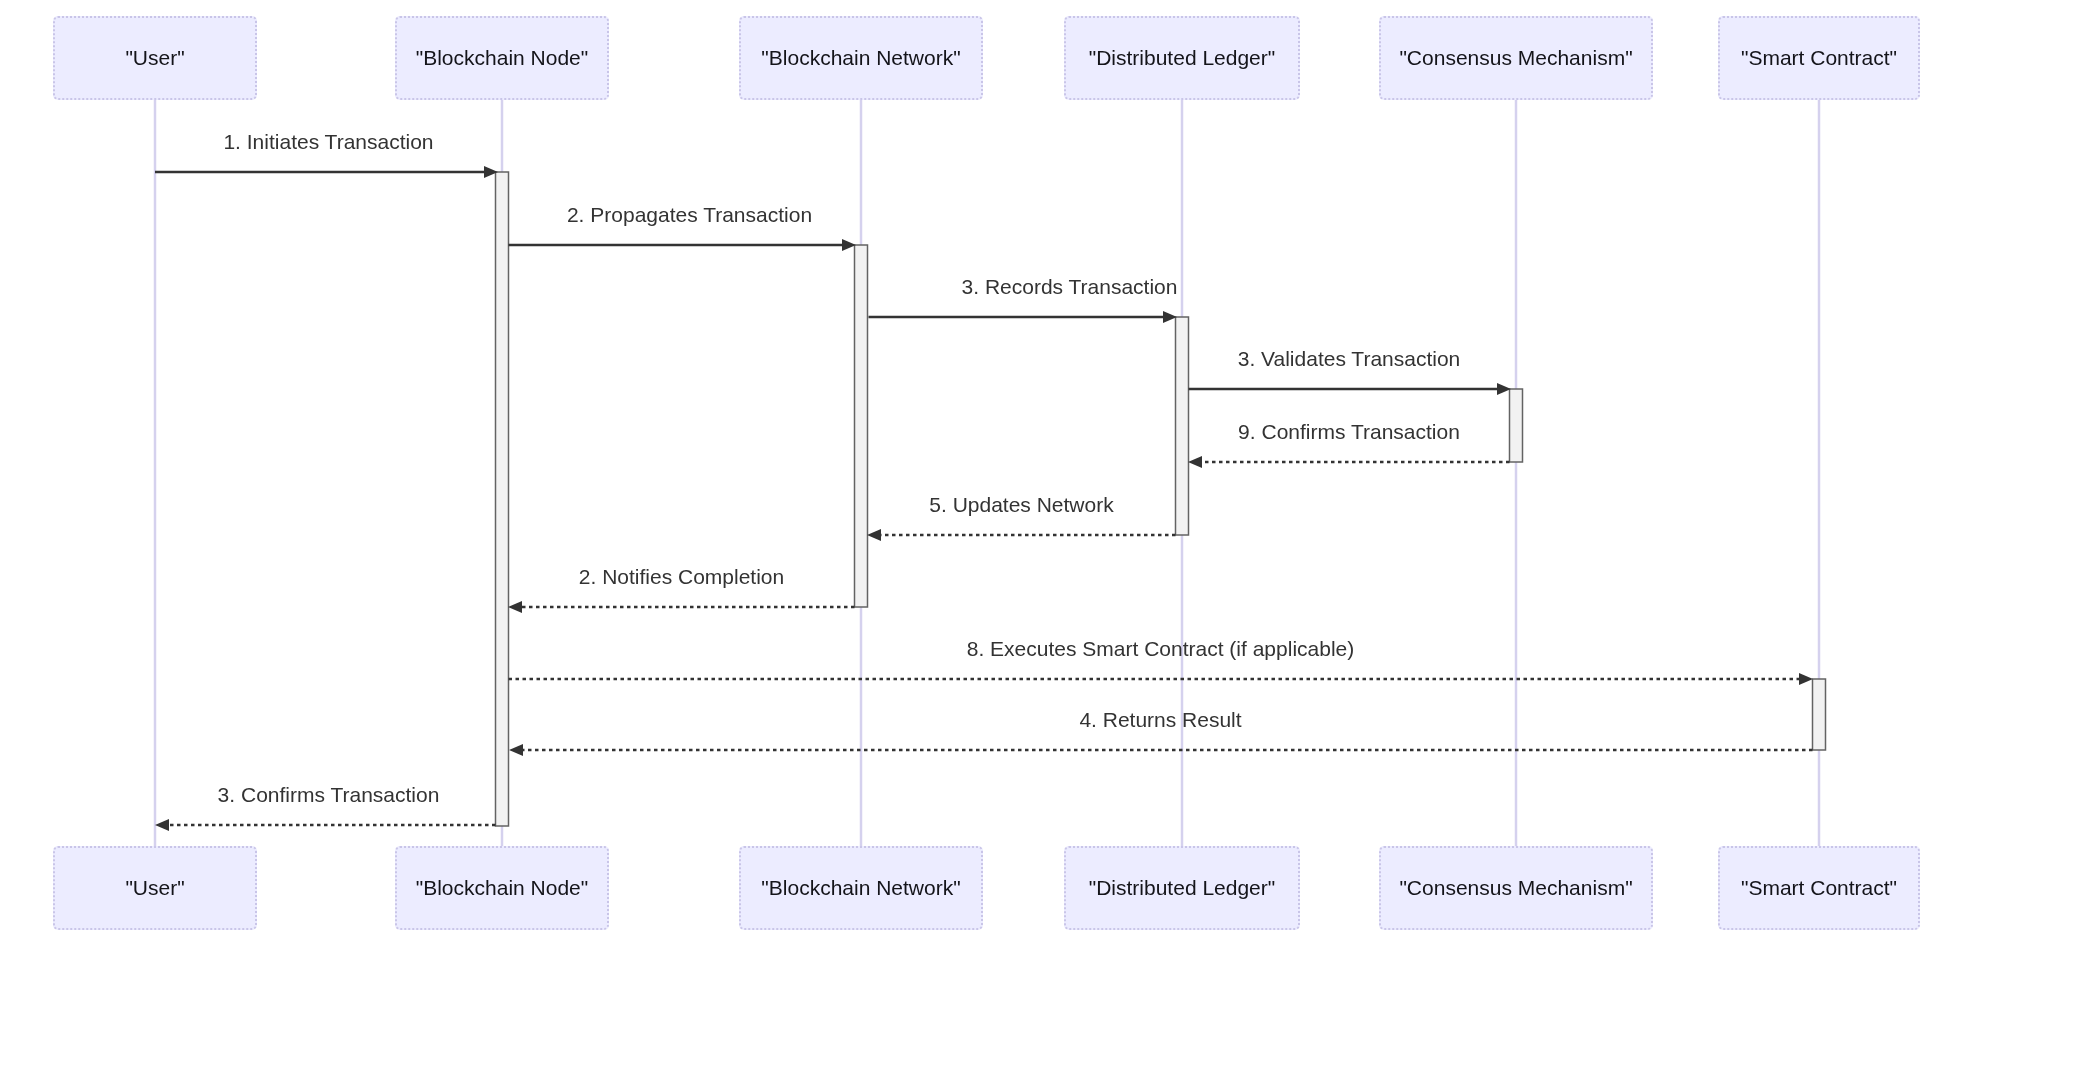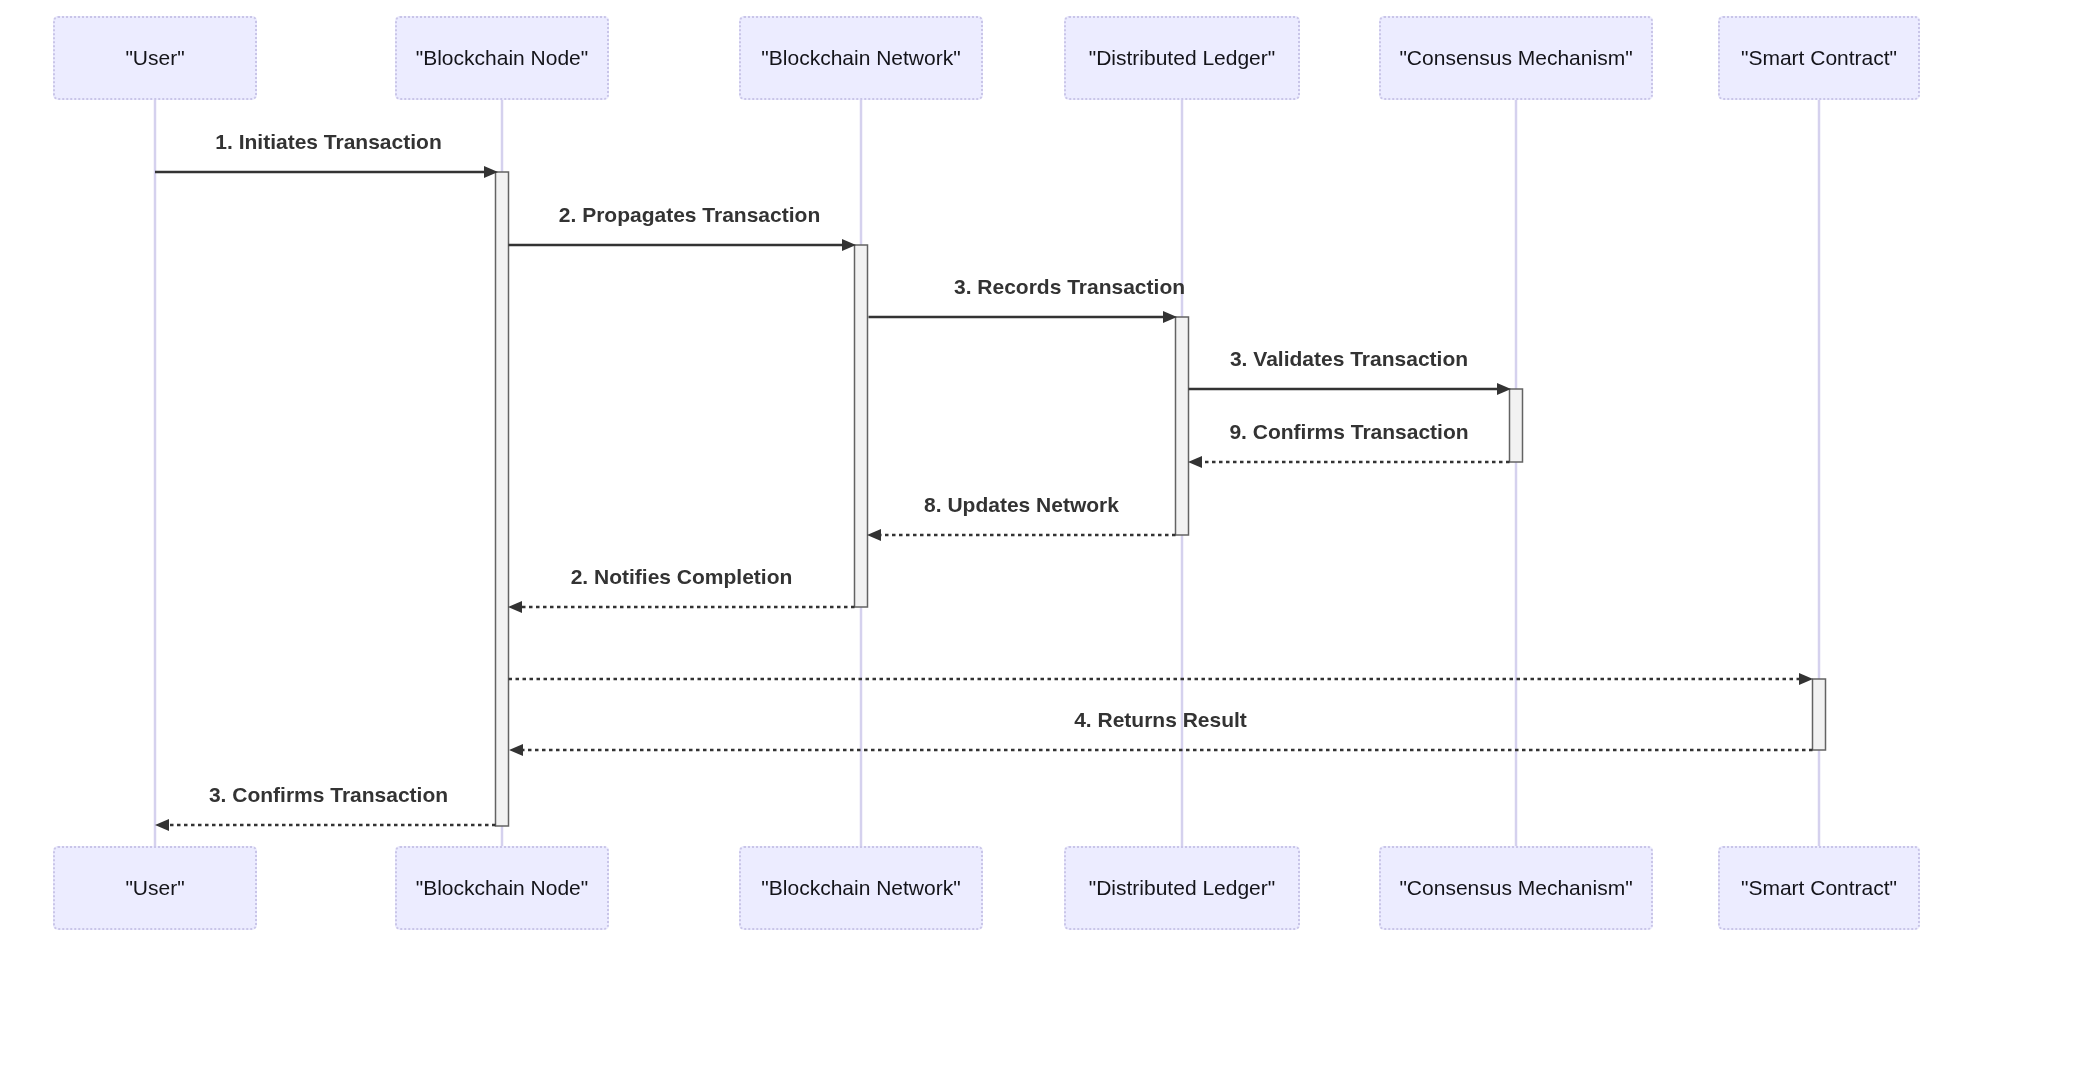--- a/index.html
+++ b/index.html
@@ -25,21 +25,20 @@
     font-size: 21px;
     color: #14141a;
     white-space: nowrap;
   }
   .msg-label {
     position: absolute;
     transform: translate(-50%, -50%);
     font-size: 21px;
     color: #333333;
     white-space: nowrap;
-    font-weight: bold;
   }
   .lifeline  { stroke: #d5d1ee; stroke-width: 2.5; }
   .activation { fill: #f2f2f2; stroke: #636363; stroke-width: 1.5; }
   .msg-line  { stroke: #333333; stroke-width: 2.4; fill: none; }
   .msg-line.dashed { stroke-dasharray: 3.5 3.5; }
   .arrow-head { fill: #333333; stroke: none; }
 </style>
 </head>
 <body>
 
@@ -138,18 +137,19 @@
   </div>
   <div class="actor-box" style="left:1718px; top:846px; width:202px;">
     <span>"Smart Contract"</span>
   </div>
 
   <div class="msg-label" style="left:328.5px;  top:142px;">1. Initiates Transaction</div>
   <div class="msg-label" style="left:681.5px;  top:215px;margin-left:8px;">2. Propagates Transaction</div>
   <div class="msg-label" style="left:1021.5px; top:287px;margin-left:48px;">3. Records Transaction</div>
   <div class="msg-label" style="left:1349px;   top:359px;">3. Validates Transaction</div>
   <div class="msg-label" style="left:1349px;   top:432px;">9. Confirms Transaction</div>
-  <div class="msg-label" style="left:1021.5px; top:505px;">8. Updates Network</div>
+  <div class="msg-label" style="left:1021.5px; top:505px;">5. Updates Network</div>
   <div class="msg-label" style="left:681.5px;  top:577px;">2. Notifies Completion</div>
+  <div class="msg-label" style="left:1160.5px; top:649px;">8. Executes Smart Contract (if applicable)</div>
   <div class="msg-label" style="left:1160.5px; top:720px;">4. Returns Result</div>
   <div class="msg-label" style="left:328.5px;  top:795px;">3. Confirms Transaction</div>
 
 </div>
 
 </body></html>

